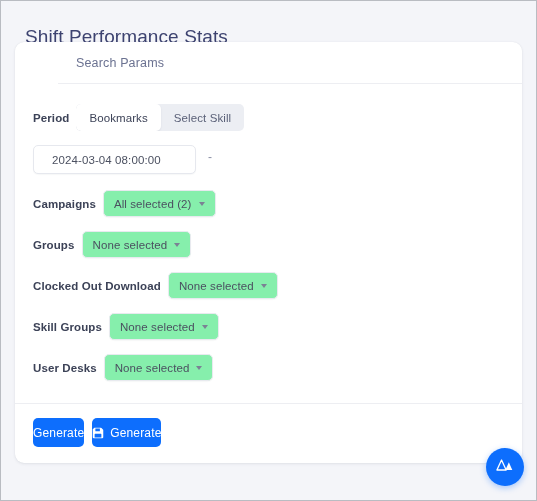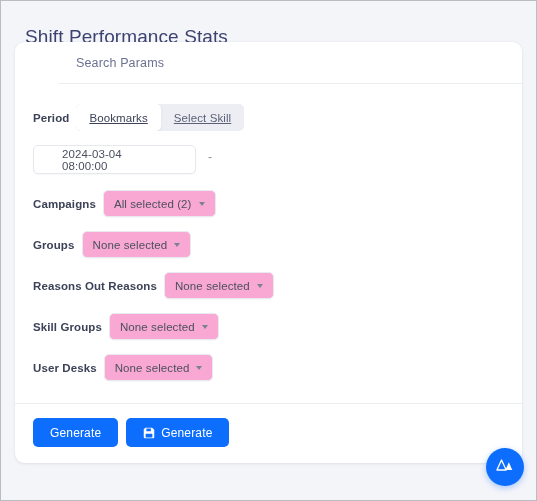--- a/index.html
+++ b/index.html
@@ -97,21 +97,20 @@
   .tab {
     font-size: 11.5px;
     color: #5b6178;
     padding: 0 13px;
     display: flex;
     align-items: center;
     height: 27px;
     cursor: pointer;
     white-space: nowrap;
     letter-spacing: 0.1px;
-    text-decoration: underline;
   }
   .tab.active {
     background: #ffffff;
     color: #3c4257;
     border-radius: 5px;
     box-shadow: 0 1px 2px rgba(60,66,87,0.10);
   }
 
   
   .date-row {
@@ -120,41 +119,41 @@
     margin-bottom: 16px;
   }
   .date-input {
     width: 163px;
     height: 29px;
     border: 1px solid #e6e8ee;
     border-radius: 5px;
     background: #fff;
     display: flex;
     align-items: center;
-    padding: 0 28px;
+    padding: 0 18px;
     font-size: 11.5px;
     color: #4b5060;
     box-shadow: 0 1px 1px rgba(60,66,87,0.04);
     letter-spacing: 0.1px;
   }
   .date-dash {
     width: 28px;
     text-align: center;
     color: #8a90a6;
     font-size: 12px;
     line-height: 1;
     padding-bottom: 6px;
   }
 
   
   .dd {
     height: 27px;
     border: 1px solid #e8eaef;
     border-radius: 5px;
-    background: #f9a8d4;
+    background: #86efac;
     display: inline-flex;
     align-items: center;
     gap: 7px;
     padding: 0 10px;
     font-size: 11.5px;
     color: #4b5060;
     cursor: pointer;
     box-shadow: 0 1px 1px rgba(60,66,87,0.04);
     white-space: nowrap;
     letter-spacing: 0.1px;
@@ -168,21 +167,21 @@
     margin-top: 1px;
   }
 
   
   .btn {
     background: #0d6efd;
     color: #ffffff;
     border: none;
     border-radius: 5px;
     height: 29px;
-    padding: 0 17px;
+    padding: 0 0;
     font-size: 12px;
     font-family: inherit;
     display: inline-flex;
     align-items: center;
     gap: 6px;
     cursor: pointer;
     letter-spacing: 0.15px;
   }
   .btn svg { display: block; }
 
@@ -241,21 +240,21 @@
 
       <div class="row">
         <span class="row-label">Groups</span>
         <div class="dd">
           <span>None selected</span>
           <span class="caret"></span>
         </div>
       </div>
 
       <div class="row">
-        <span class="row-label">Reasons Out Reasons</span>
+        <span class="row-label">Clocked Out Download</span>
         <div class="dd">
           <span>None selected</span>
           <span class="caret"></span>
         </div>
       </div>
 
       <div class="row">
         <span class="row-label">Skill Groups</span>
         <div class="dd">
           <span>None selected</span>

